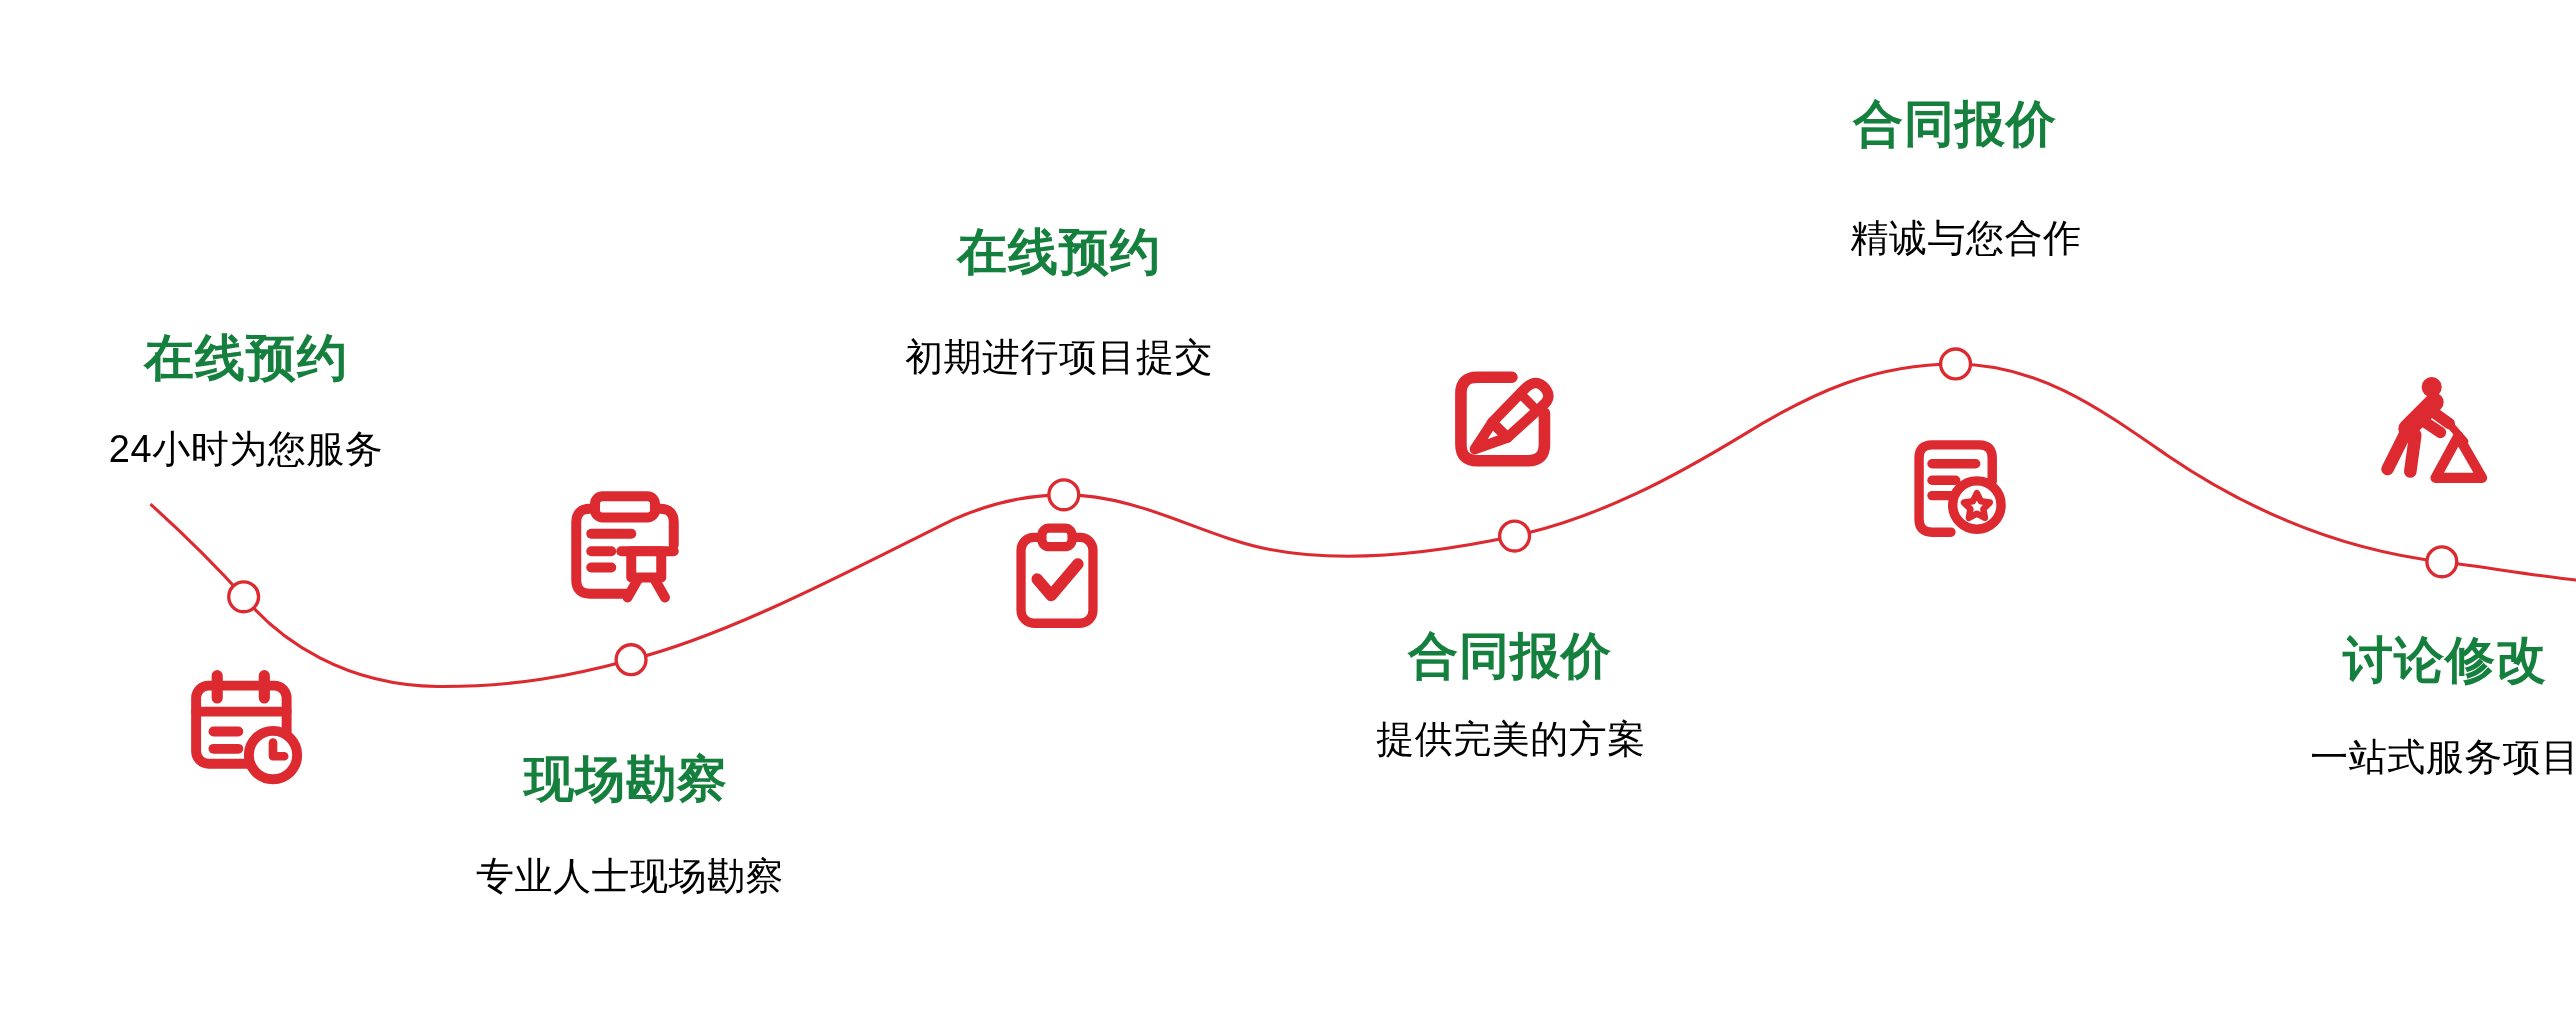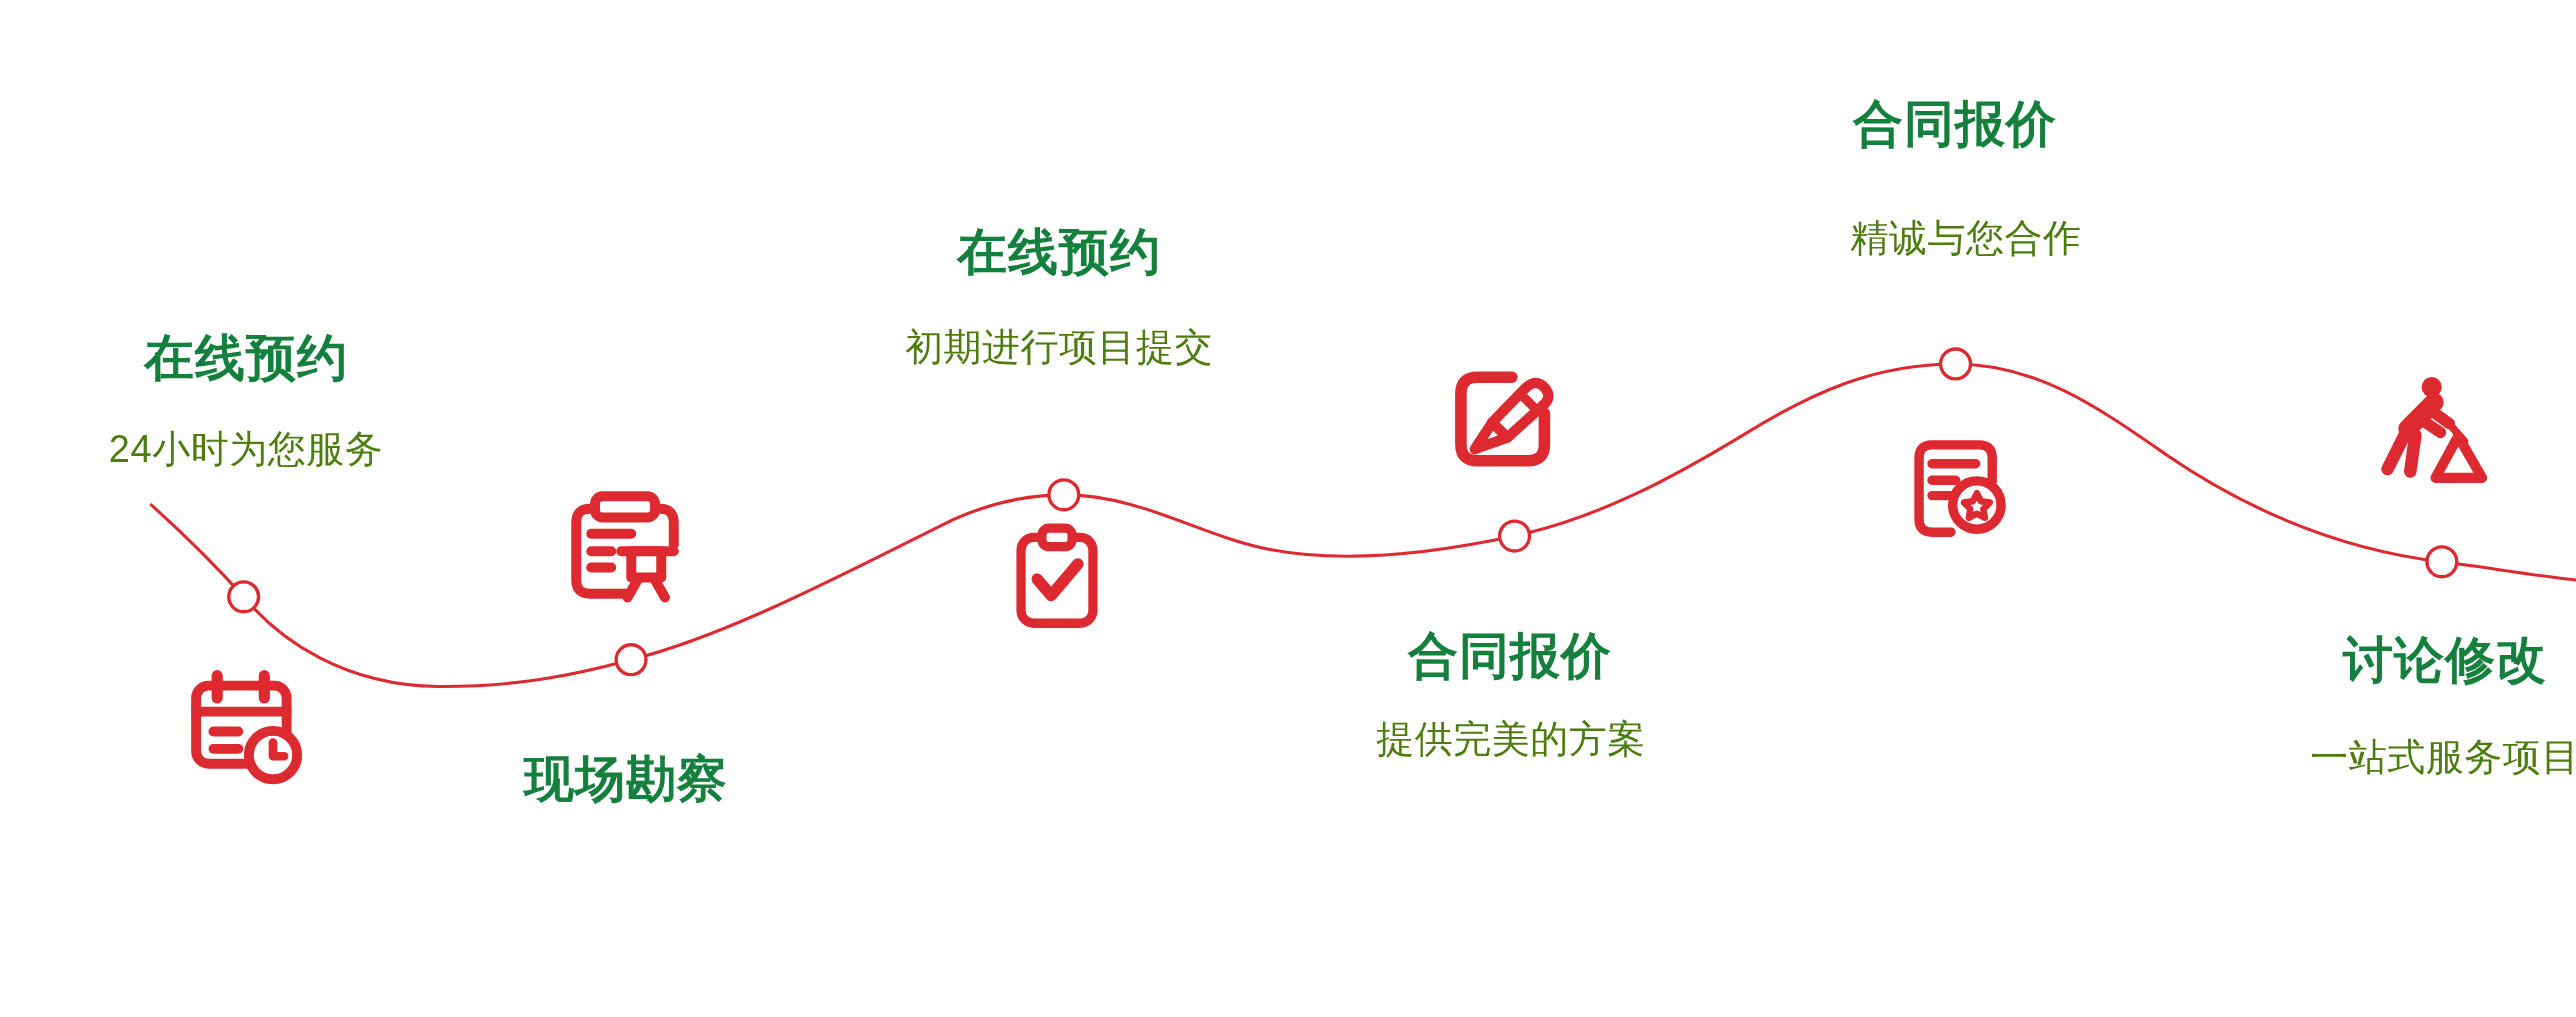--- a/index.html
+++ b/index.html
@@ -8,21 +8,21 @@
     font-family:"Liberation Sans","DejaVu Sans",sans-serif;
   }
   .stage{position:absolute;left:0;top:0;width:3806px;height:1018px;}
   .curve-svg{position:absolute;left:0;top:0;}
   .step-title{
     position:absolute;transform:translate(-50%,-50%);
     font-size:50px;font-weight:700;color:#15803d;letter-spacing:1px;white-space:nowrap;line-height:1;
   }
   .step-subtitle{
     position:absolute;transform:translate(-50%,-50%);
-    font-size:38px;font-weight:400;color:#4d7c0f;letter-spacing:0.5px;white-space:nowrap;line-height:1;
+    font-size:38px;font-weight:400;color:#000000;letter-spacing:0.5px;white-space:nowrap;line-height:1;
   }
   .icon{position:absolute;transform:translate(-50%,-50%);}
   .icon svg{display:block;}
 </style>
 </head>
 <body>
 
 <div class="stage">
 
   <svg class="curve-svg" width="3806" height="1018" viewBox="0 0 7388 1975">
@@ -81,23 +81,24 @@
       <path d="M23 41 H55" stroke-width="8"></path>
       <path d="M23 55 H39" stroke-width="8"></path>
       <path d="M23 68 H39" stroke-width="8"></path>
       <path d="M47 55 H89" stroke-width="8"></path>
       <rect x="55" y="55" width="24" height="21" fill="#ffffff" stroke-width="8"></rect>
       <path d="M60 78 L52 92" stroke-width="8"></path>
       <path d="M74 78 L82 92" stroke-width="8"></path>
     </svg>
   </div>
   <div class="step-title" style="left:626px;top:779px">现场勘察</div>
+  <div class="step-subtitle" style="left:630px;top:876px">专业人士现场勘察</div>
 
   <div class="step-title" style="left:1059px;top:252px">在线预约</div>
-  <div class="step-subtitle" style="left:1059px;top:347px">初期进行项目提交</div>
+  <div class="step-subtitle" style="left:1059px;top:357px">初期进行项目提交</div>
   <div class="icon" style="left:1057px;top:578px">
     <svg width="116" height="116" viewBox="0 0 100 100" fill="none" stroke="#DC2A30" stroke-linecap="round" stroke-linejoin="round">
       <rect x="19" y="15" width="62" height="74" rx="11" stroke-width="8"></rect>
       <rect x="37" y="7" width="26" height="16" rx="6" fill="#ffffff" stroke-width="8"></rect>
       <path d="M33 51 L45 65 L68 38" stroke-width="10"></path>
     </svg>
   </div>
 
   <div class="icon" style="left:1505px;top:419px">
     <svg width="118" height="116" viewBox="0 0 100 100" fill="none" stroke="#DC2A30" stroke-linecap="round" stroke-linejoin="round">

